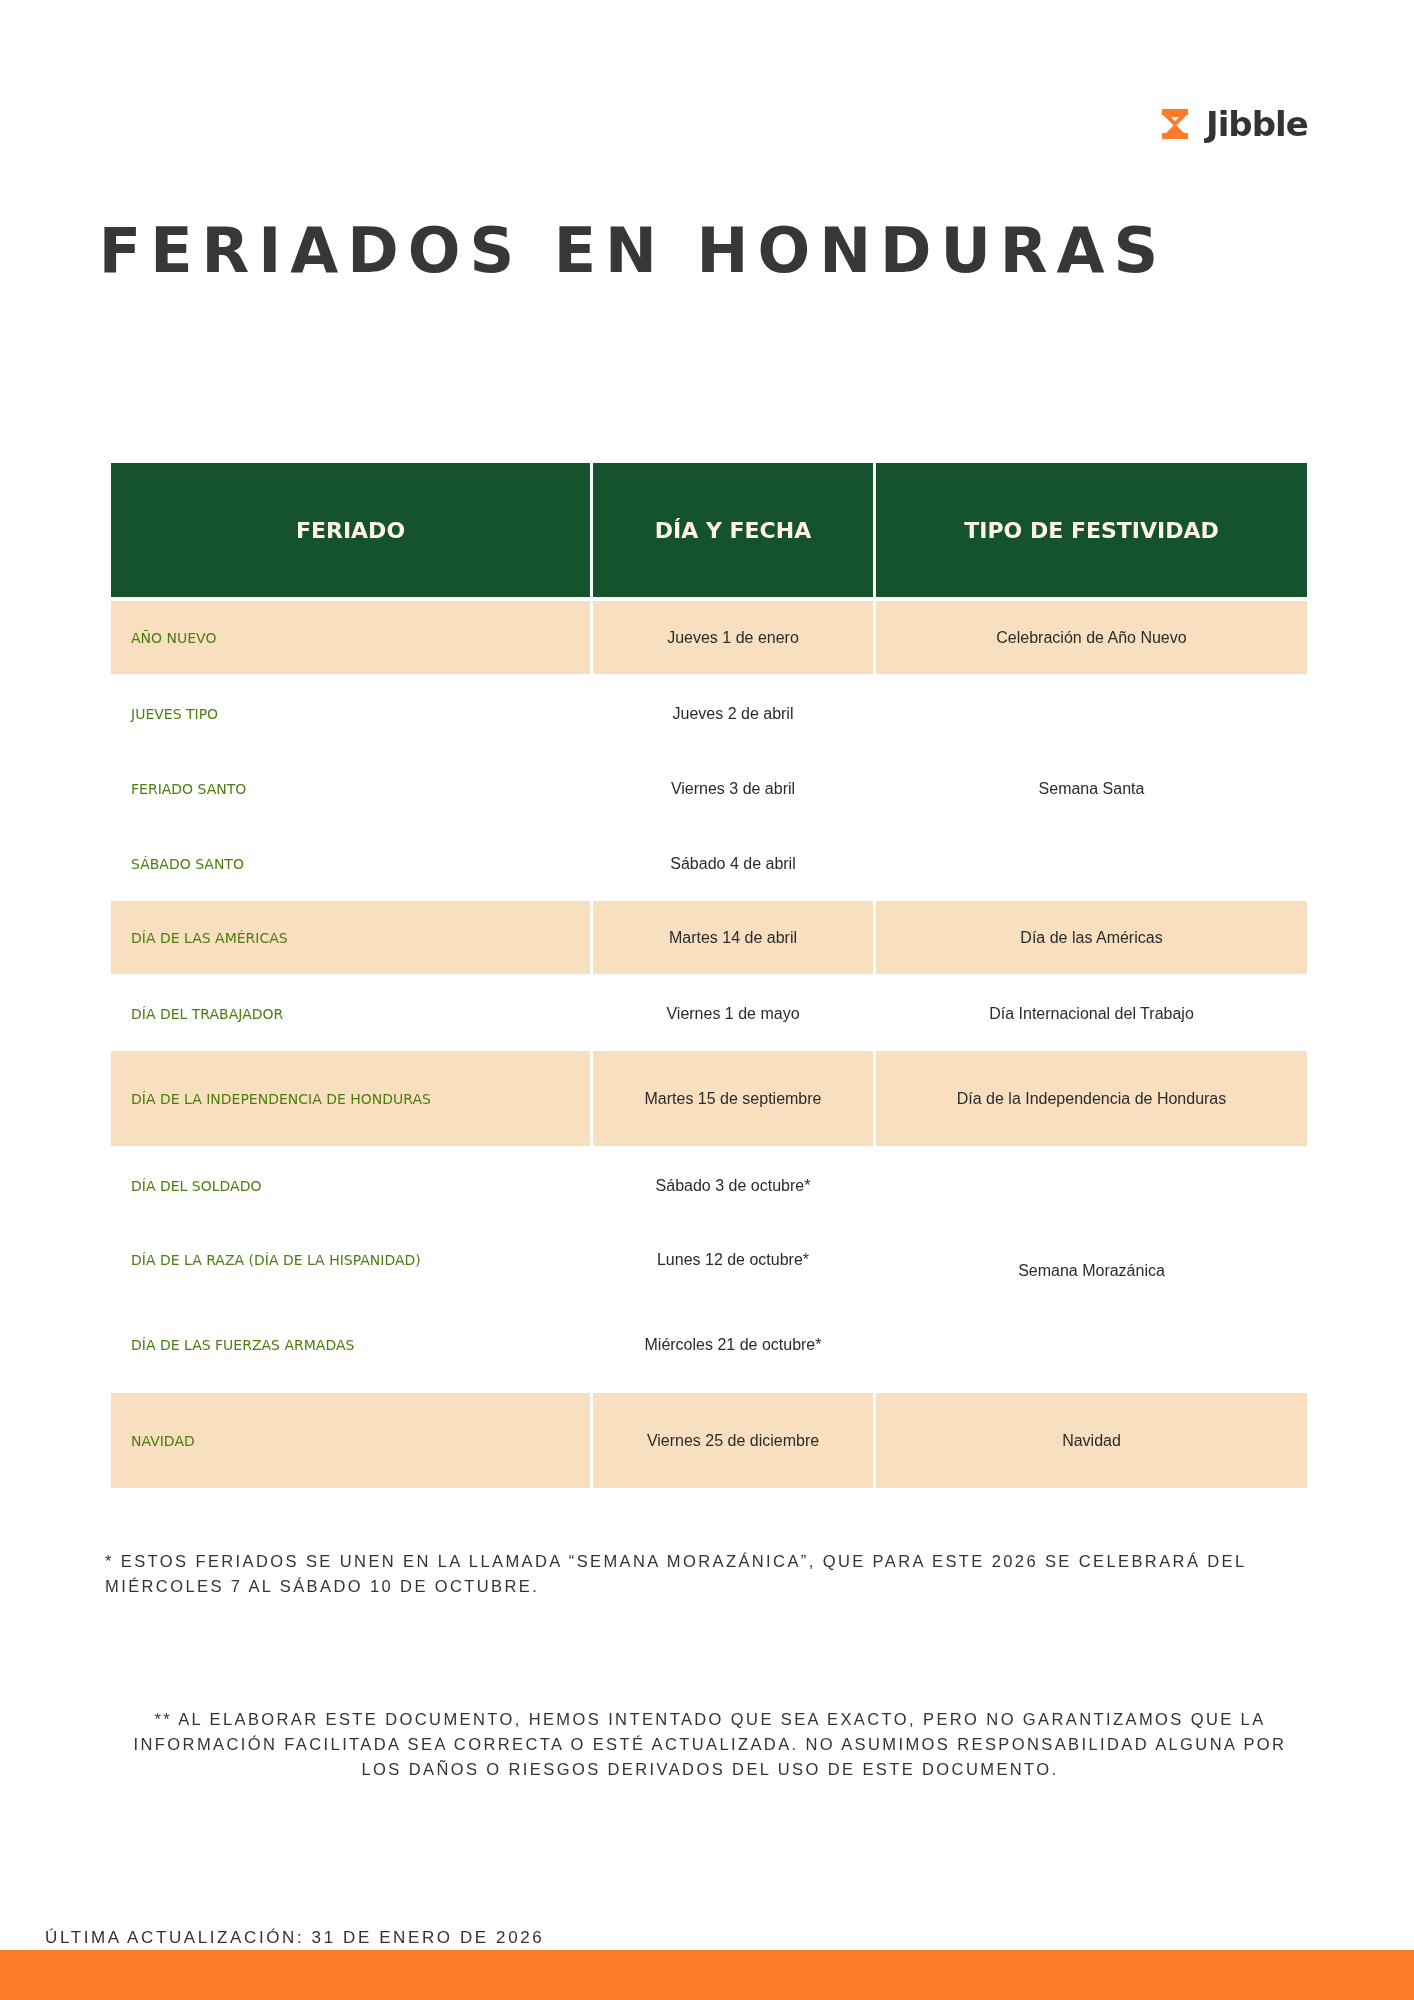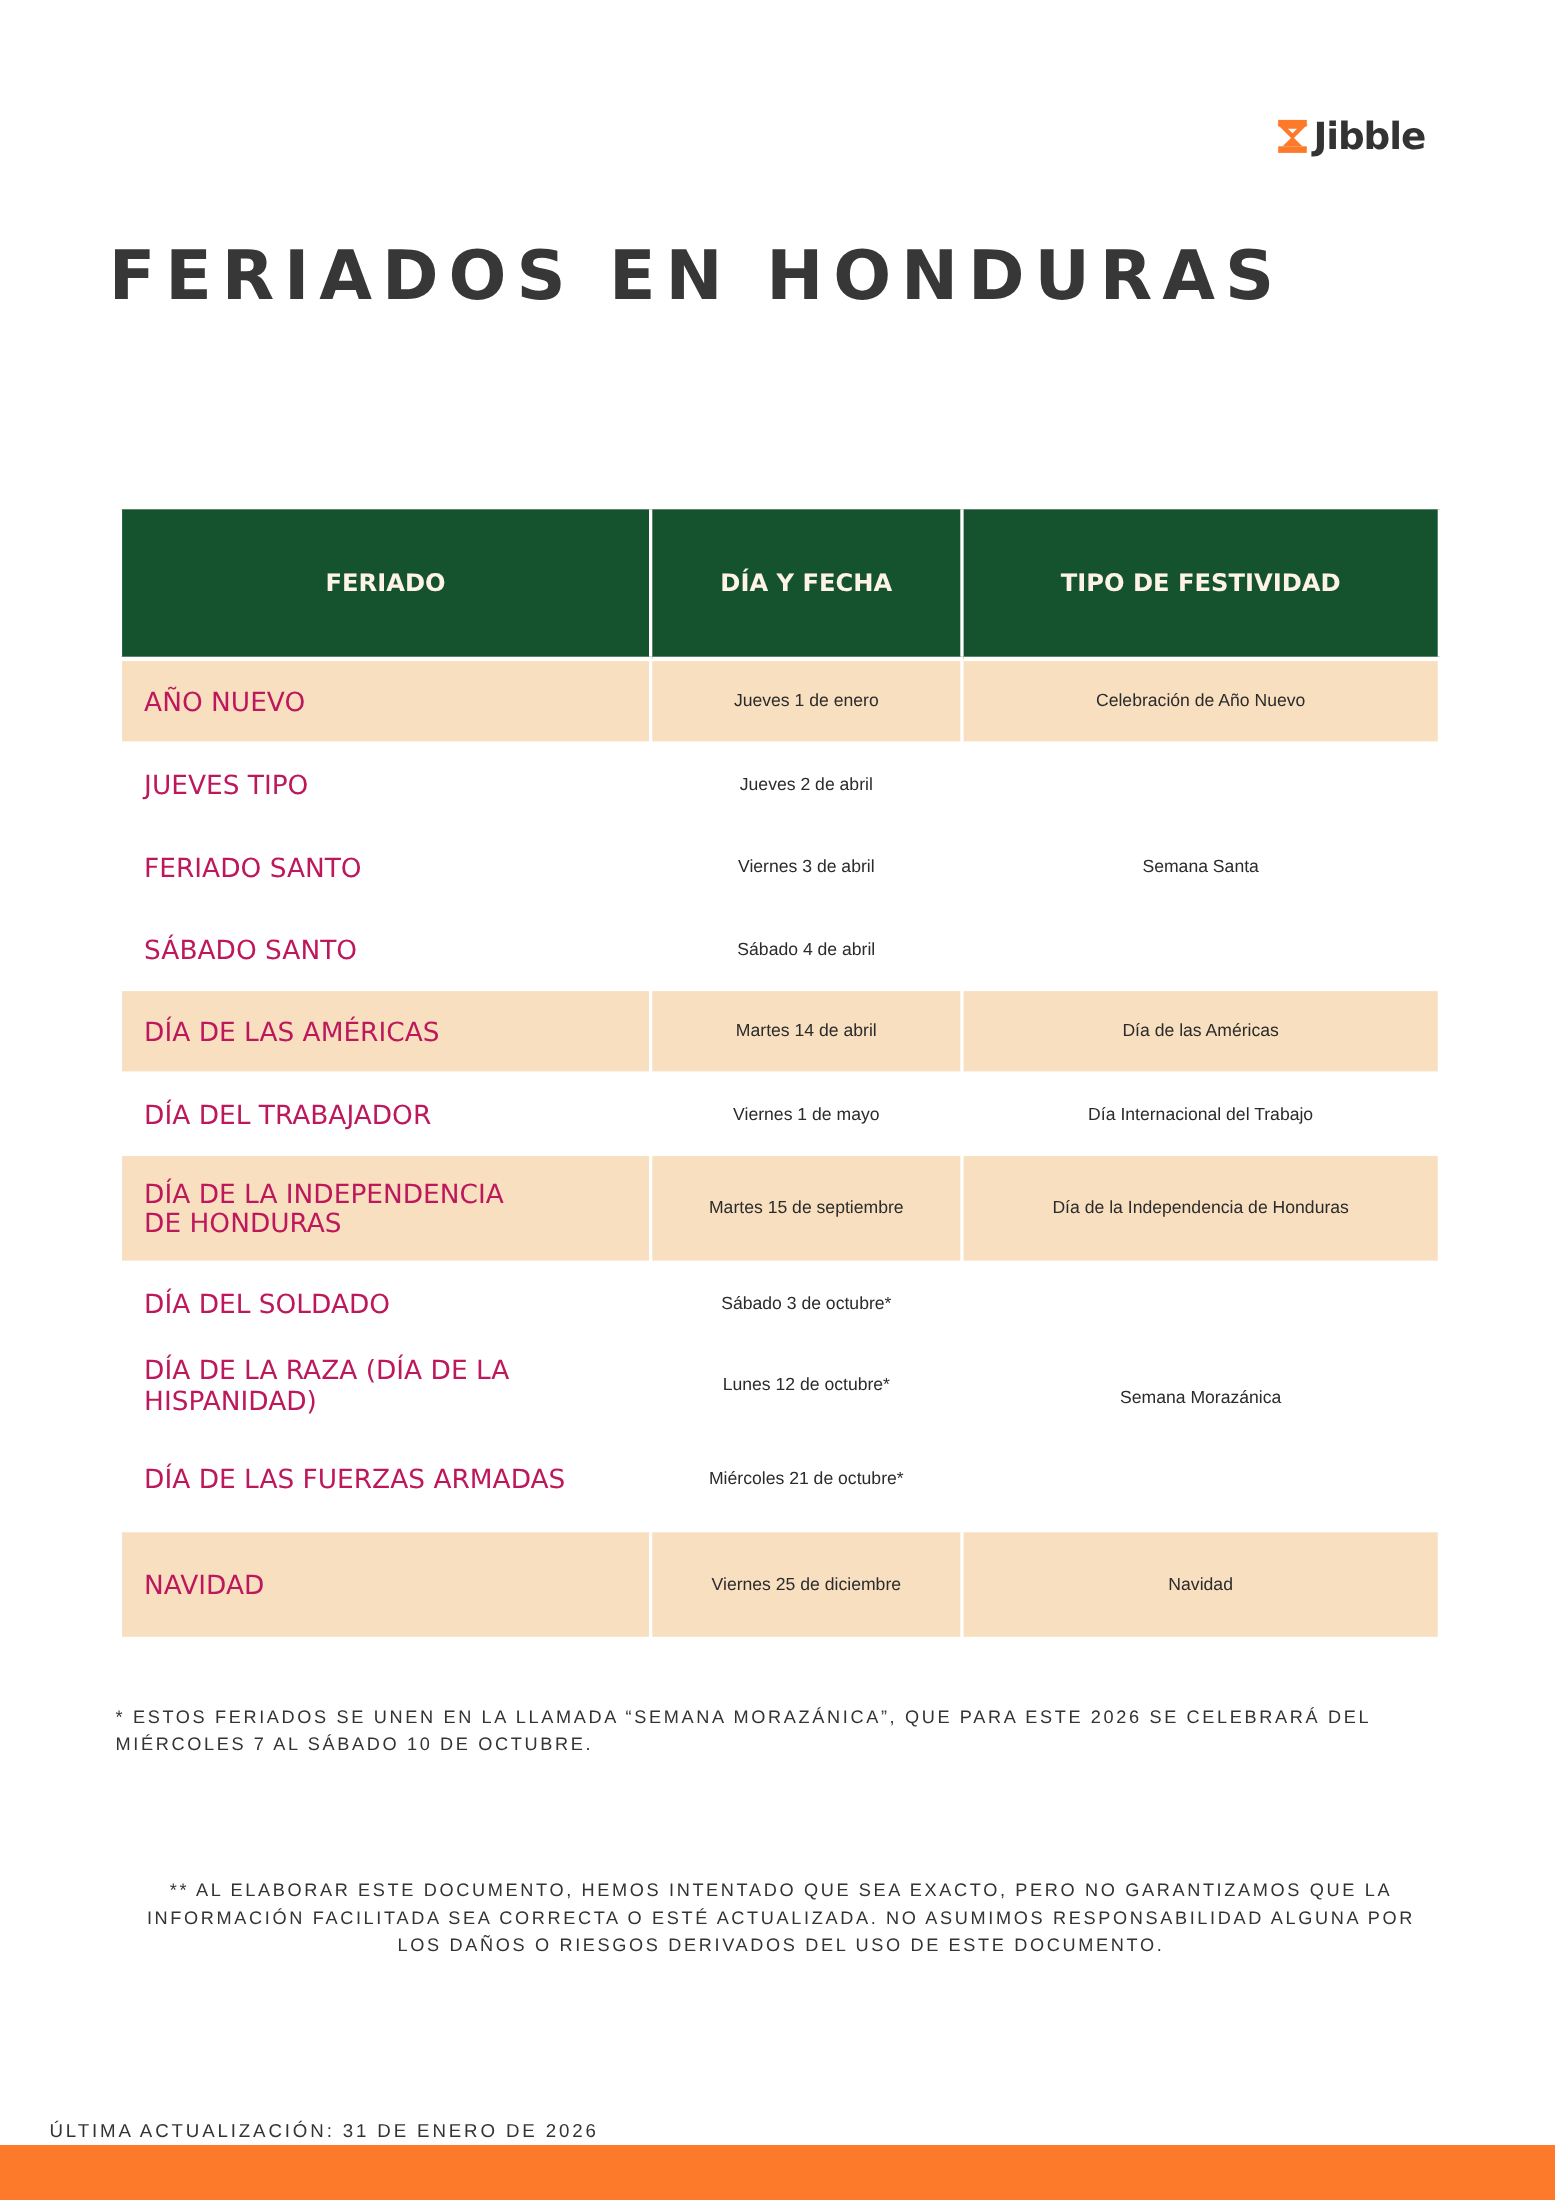--- a/index.html
+++ b/index.html
@@ -1,29 +1,29 @@
 <!DOCTYPE html>
 <html><head>
 <meta charset="utf-8">
 <style>
   html, body { margin:0; padding:0; }
   body { width:1414px; height:2000px; background:#ffffff; position:relative; overflow:hidden;
          font-family:"Liberation Sans", sans-serif; color:#2e2e2e; }
-  .logo { position:absolute; left:1160px; top:104px; display:flex; align-items:center; gap:4px; }
+  .logo { position:absolute; left:1160px; top:104px; display:flex; align-items:center; gap:16px; }
   .logo svg { width:30px; height:34px; }
   .logo-text { font-family:"DejaVu Sans", sans-serif; font-weight:bold; font-size:34px; color:#333; letter-spacing:-1px; }
   .title { position:absolute; left:0; width:1266px; top:205px; text-align:center;
            font-family:"DejaVu Sans", sans-serif; font-weight:bold; font-size:62px; letter-spacing:9px;
            color:#373737; line-height:92px; }
   table { position:absolute; left:108px; top:463px; width:1199px; border-collapse:collapse; table-layout:fixed; }
   col.c1 { width:482px; } col.c2 { width:283px; } col.c3 { width:434px; }
   th { background:#14532d; color:#fff3e8; height:132px; font-family:"DejaVu Sans", sans-serif;
        font-weight:bold; font-size:22px; text-align:center; border-left:3px solid #fff; border-right:3px solid #fff; border-bottom:4px solid #fff; }
   td { font-size:16px; color:#2b2b2b; border-left:3px solid #fff; border-right:3px solid #fff; }
-  td.name { text-align:left; padding-left:20px; font-family:"DejaVu Sans", sans-serif; font-size:24px; color:#be185d; }
+  td.name { text-align:left; padding-left:20px; font-family:"DejaVu Sans", sans-serif; font-size:14px; color:#4d7c0f; }
   td.date, td.type { text-align:center; }
   tr.hl td { background:#f8dfc0; }
   tr.hl { border-bottom:2px solid #fff; }
   .note { position:absolute; left:105px; width:1210px; top:1549px; font-size:16.5px; letter-spacing:2.4px;
           line-height:25px; color:#333; }
   .disclaimer { position:absolute; left:110px; width:1200px; top:1707px; font-size:16.5px; letter-spacing:2.4px;
           line-height:25px; color:#333; text-align:center; }
   .updated { position:absolute; left:45px; top:1928px; font-size:17px; letter-spacing:2.6px; color:#333; }
   .footer-bar { position:absolute; left:0; top:1950px; width:1414px; height:50px; background:#fc7a2a; }
 </style>

